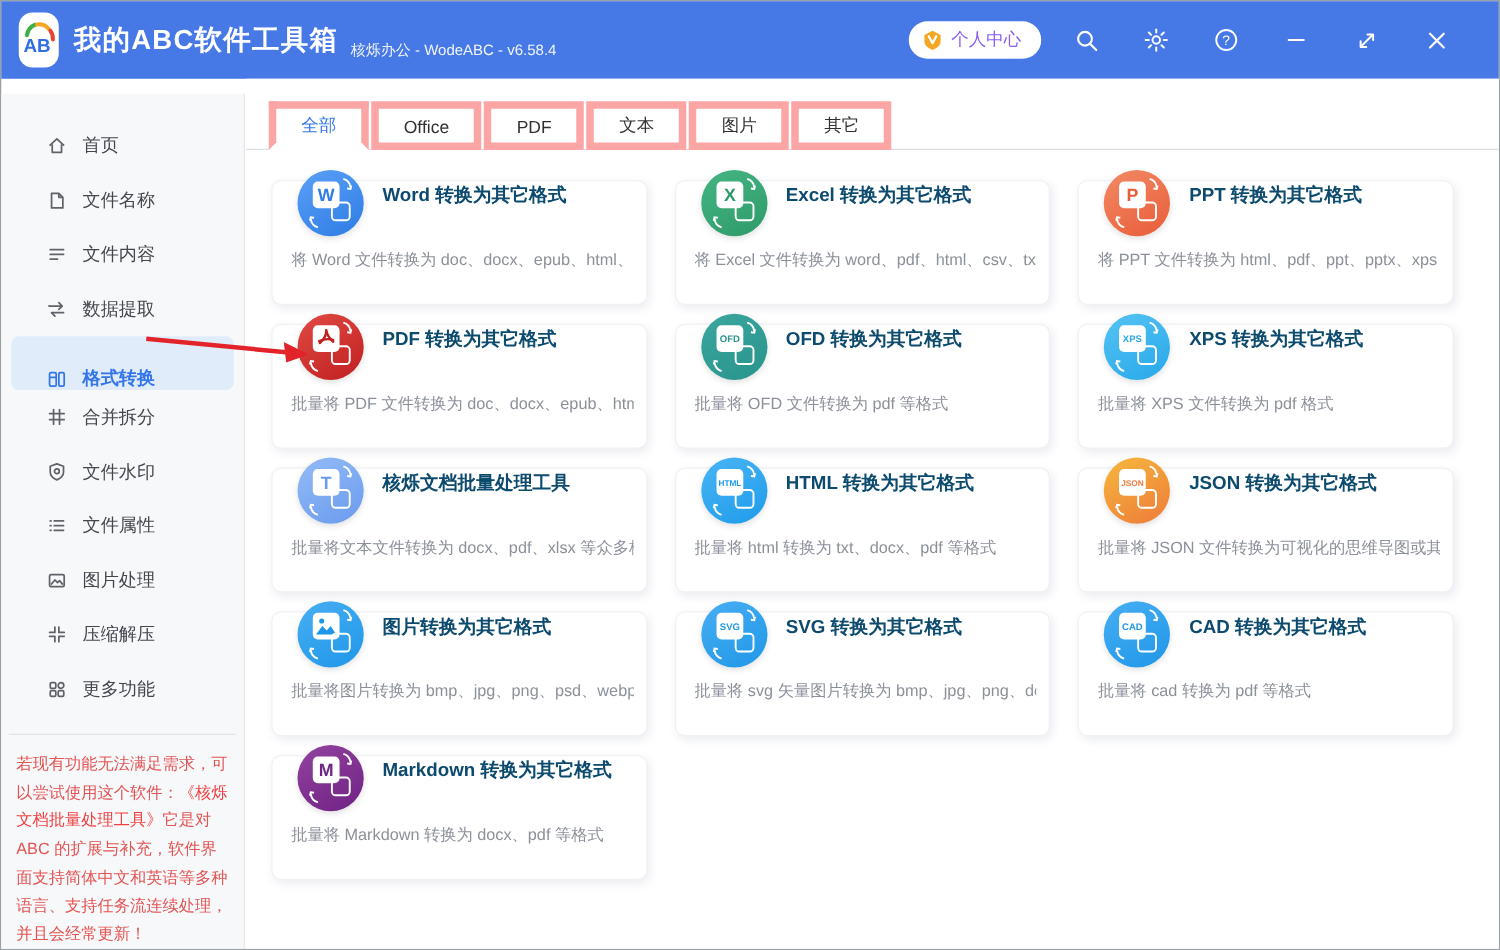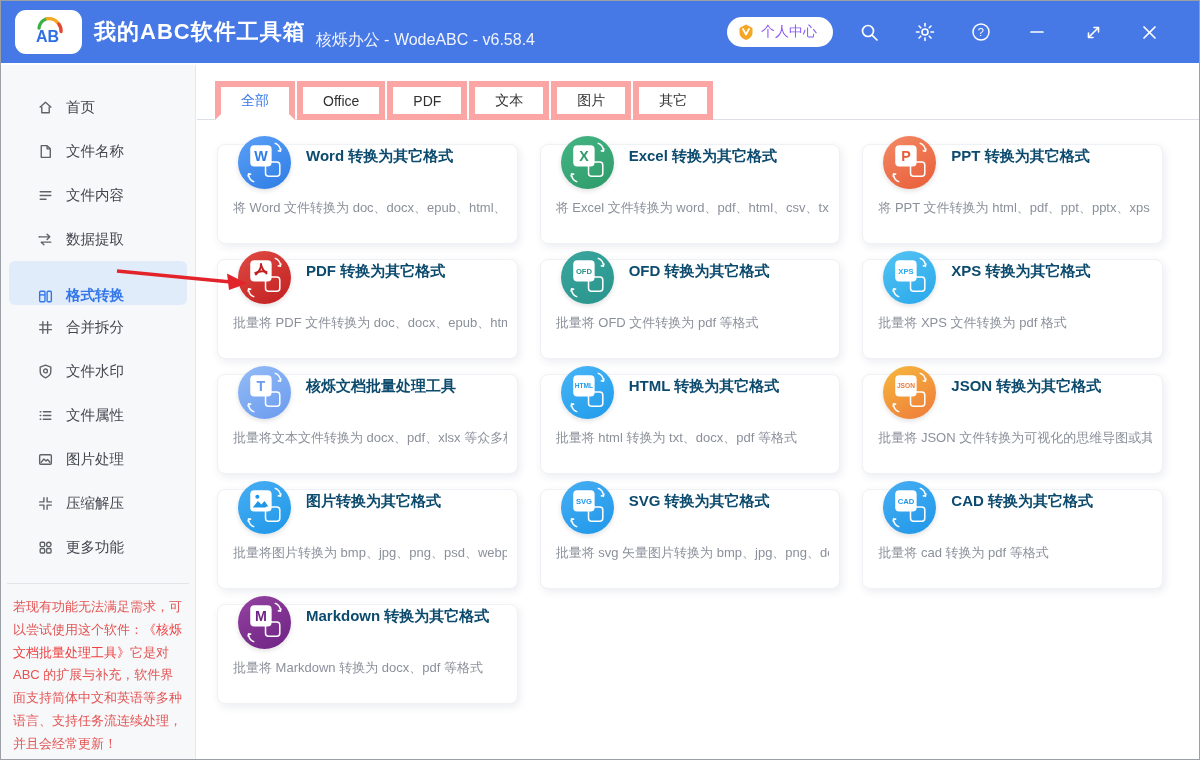--- a/index.html
+++ b/index.html
@@ -8,38 +8,38 @@
     font-family:"Liberation Sans", sans-serif;
     background:#fff; position:relative; overflow:hidden;
     border:1px solid #9aa0a6;
   }
   
   .header {
     height:62px; background:#4678e6; display:flex; align-items:center;
     padding:0 22px 0 14px; position:relative;
   }
   .logo {
-    width:67px; height:44px; background:#fff; border-radius:11px;
+    width:32px; height:44px; background:#fff; border-radius:11px;
     display:flex; align-items:center; justify-content:center; margin-right:12px;
     flex-shrink:0;
   }
   .app-title { color:#ffffff; font-size:22px; font-weight:bold; letter-spacing:1px; }
-  .app-subtitle { color:rgba(255,255,255,.92); font-size:16px; margin-left:10px; margin-top:16px; }
+  .app-subtitle { color:rgba(255,255,255,.92); font-size:12px; margin-left:10px; margin-top:16px; }
   .header-right { margin-left:auto; display:flex; align-items:center; }
   .user-pill {
     background:#fff; border-radius:16px; height:30px; padding:0 16px 0 10px;
     display:flex; align-items:center; gap:6px; cursor:pointer;
   }
   .user-pill span { font-size:14px; color:#8b5cf6; }
   .hicon { width:56px; display:flex; justify-content:center; align-items:center; cursor:pointer; }
   .hicon svg { display:block; }
   .win-icons { display:flex; align-items:center; margin-left:8px; }
   
   .sidebar {
-    position:absolute; left:0; top:64px; bottom:0; width:195px;
+    position:absolute; left:0; top:74px; bottom:0; width:195px;
     background:#f7f8fa; border-right:1px solid #e7e7e9; padding-top:20px;
     display:flex; flex-direction:column;
   }
   .side-item {
     height:44px; display:flex; align-items:center; gap:12px;
     padding:0 0 0 28px; margin:0 8px; border-radius:6px; cursor:pointer;
     font-size:14.5px; color:#42464d;
   }
   .side-item svg { flex-shrink:0; }
   .side-item.active { background:#e1ecfb; color:#3376e8; font-weight:bold;align-items:flex-end; }

